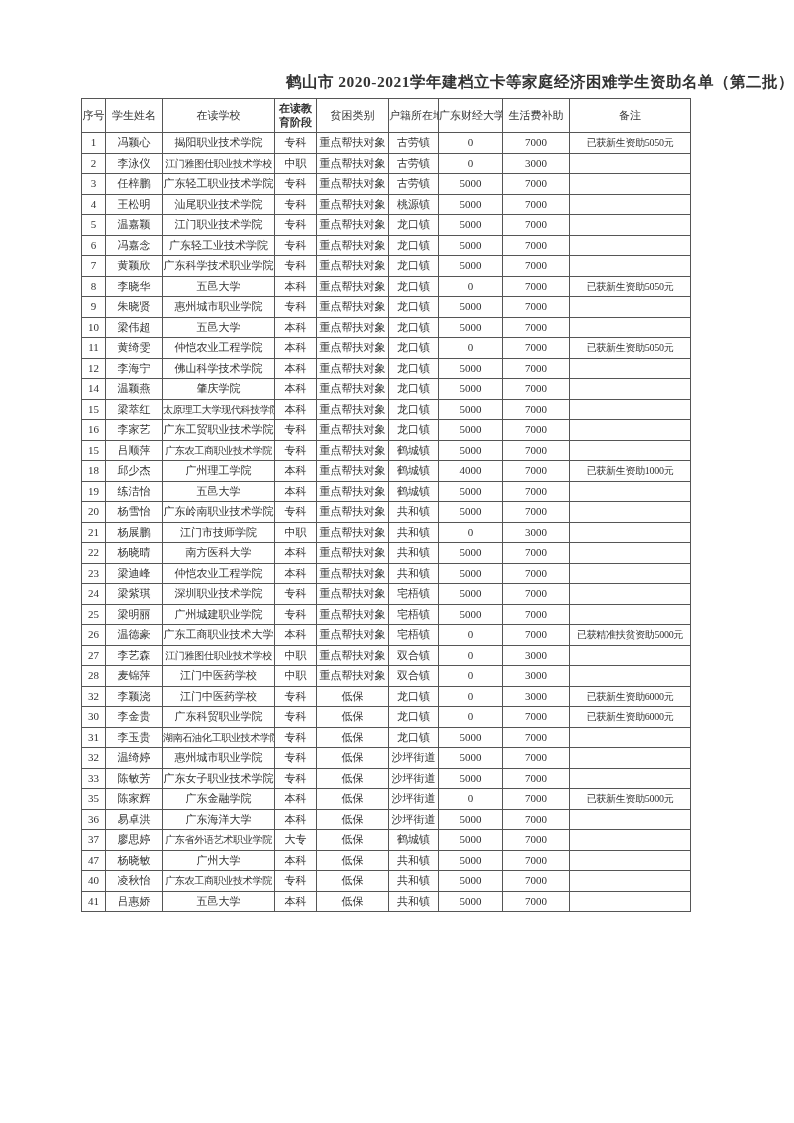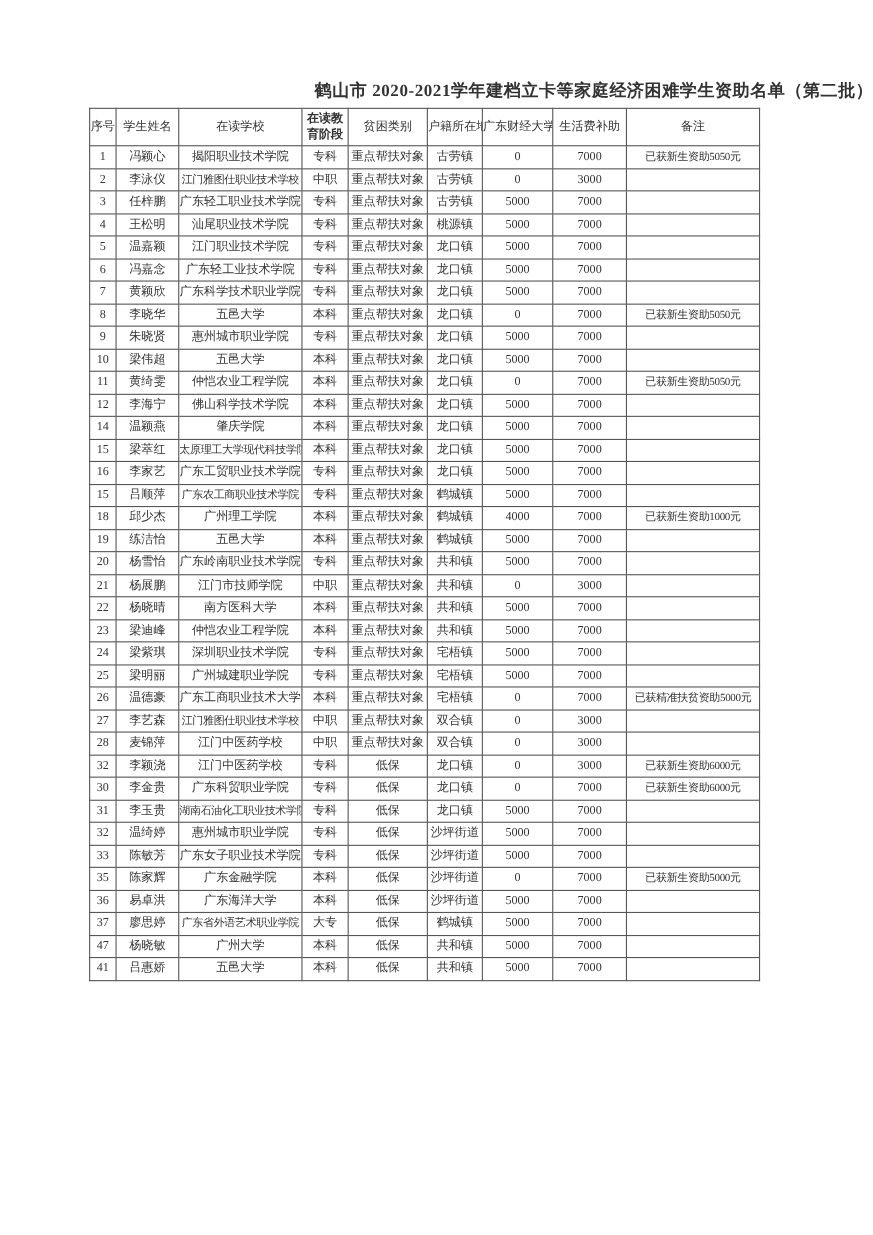--- a/index.html
+++ b/index.html
@@ -484,20 +484,31 @@
           <td>杨晓敏</td>
           <td>广州大学</td>
           <td>本科</td>
           <td>低保</td>
           <td>共和镇</td>
           <td>5000</td>
           <td>7000</td>
           <td></td>
         </tr>
         <tr>
+          <td>40</td>
+          <td>凌秋怡</td>
+          <td class="tight">广东农工商职业技术学院</td>
+          <td>专科</td>
+          <td>低保</td>
+          <td>共和镇</td>
+          <td>5000</td>
+          <td>7000</td>
+          <td></td>
+        </tr>
+        <tr>
           <td>41</td>
           <td>吕惠娇</td>
           <td>五邑大学</td>
           <td>本科</td>
           <td>低保</td>
           <td>共和镇</td>
           <td>5000</td>
           <td>7000</td>
           <td></td>
         </tr>

